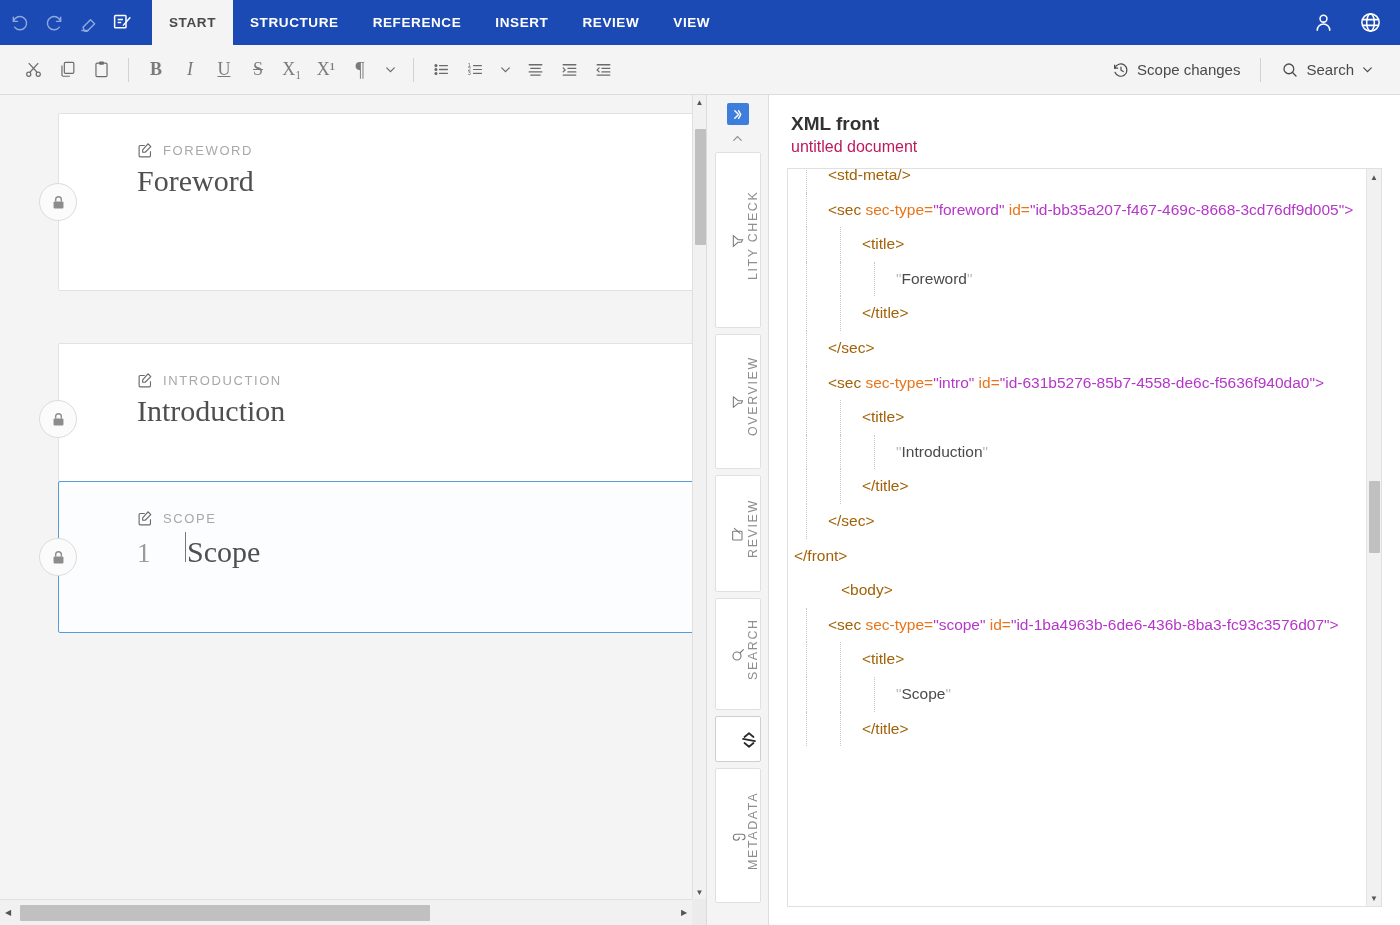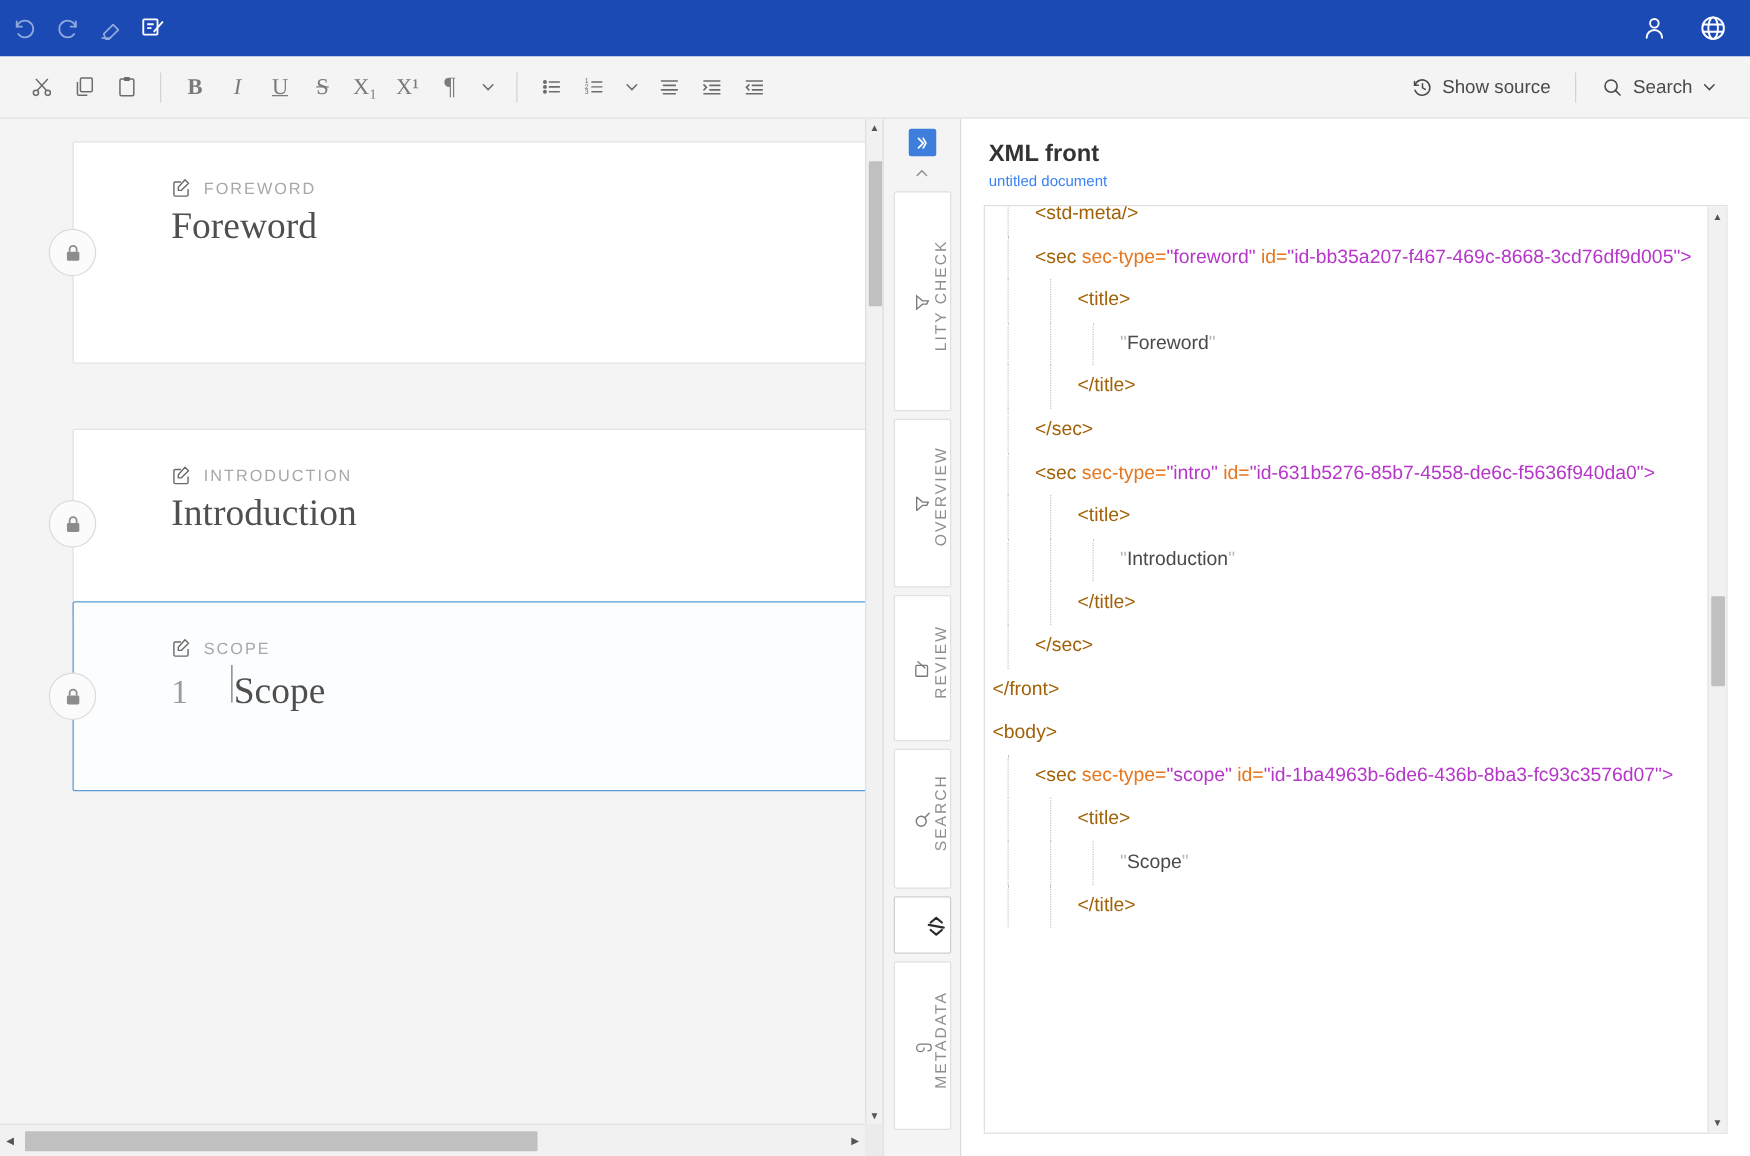--- a/index.html
+++ b/index.html
@@ -133,21 +133,21 @@
     white-space: nowrap; margin-top: 10px;
   }
   .vtab .vt-ico { transform: rotate(90deg); margin-bottom: 2px; display: flex; }
   .vtab.clipped { margin-top: 0; }
   .vtab.active { background: #fff; border-color: #cfcfcf; color: #2b2b2b; }
 
   
   .xmlpane { flex: 1; background: #fff; border-left: 1px solid #dcdcdc; display: flex; flex-direction: column; }
   .xml-head { padding: 18px 22px 12px 22px; }
   .xml-title { font-size: 19px; font-weight: bold; color: #333; }
-  .xml-sub { font-size: 12px; color: #3b82f6; margin-top: 3px; }
+  .xml-sub { font-size: 16px; color: #be185d; margin-top: 3px; }
   .xml-body-wrap { flex: 1; margin: 0 18px 18px 18px; border: 1px solid #e0e0e0; position: relative; overflow: hidden; background: #fff; }
   .xml-code {
     position: absolute; left: 0; top: 0; right: 15px; bottom: 0;
     overflow: hidden; padding: 6px 0 0 0;
     font-family: "Liberation Sans", sans-serif; font-size: 15.5px; line-height: 34.6px;
   }
   .xl { white-space: pre-wrap; padding-left: 38px; position: relative; color: #3a3a3a; }
   .xl .guide { position: absolute; top: 0; bottom: 0; border-left: 1px dotted #c6c6c6; }
   .tag { color: #a16207; }
   .attr { color: #e8751a; }
@@ -186,20 +186,28 @@
     </div>
     <div class="tb-ico active" title="Track changes">
       <svg width="21" height="21" viewBox="0 0 24 24" fill="none" stroke="currentColor" stroke-width="1.7">
           <rect x="3" y="4" width="13" height="14" rx="1"></rect>
           <path d="M6.5 8.5h6M6.5 12h4"></path>
           <path d="m13 15 7.5-8.5" stroke-linecap="round"></path>
         </svg>
     </div>
   </div>
 
+  <div class="tabs">
+    <div class="tab active">START</div>
+    <div class="tab">STRUCTURE</div>
+    <div class="tab">REFERENCE</div>
+    <div class="tab">INSERT</div>
+    <div class="tab">REVIEW</div>
+    <div class="tab">VIEW</div>
+  </div>
 
   <div class="topbar-right">
     <div class="tr-ico">
       <svg width="23" height="23" viewBox="0 0 24 24" fill="none" stroke="currentColor" stroke-width="1.6" stroke-linecap="round">
           <circle cx="12" cy="8" r="3.6"></circle>
           <path d="M5.5 20a6.5 6.5 0 0 1 13 0"></path>
         </svg>
     </div>
     <div class="tr-ico">
       <svg width="23" height="23" viewBox="0 0 24 24" fill="none" stroke="currentColor" stroke-width="1.6">
@@ -287,21 +295,21 @@
   </div>
 
   <div class="tb-spacer"></div>
 
   <div class="tbtn">
     <svg width="18" height="18" viewBox="0 0 24 24" fill="none" stroke="currentColor" stroke-width="1.6" stroke-linecap="round">
         <path d="M3.5 5.5v4h4"></path>
         <path d="M3.9 9.5A8.2 8.2 0 1 1 4 15"></path>
         <path d="M12 8v4.3l3 1.8"></path>
       </svg>
-    <span>Show source</span>
+    <span>Scope changes</span>
   </div>
   <div class="sep"></div>
   <div class="tbtn">
     <svg width="18" height="18" viewBox="0 0 24 24" fill="none" stroke="currentColor" stroke-width="1.7" stroke-linecap="round">
         <circle cx="10.5" cy="10.5" r="6.5"></circle>
         <path d="m15.4 15.4 4.6 4.6"></path>
       </svg>
     <span>Search</span>
     <svg width="13" height="13" viewBox="0 0 24 24" fill="none" stroke="currentColor" stroke-width="2.2" stroke-linecap="round">
         <path d="m5 9 7 7 7-7"></path>
@@ -481,21 +489,21 @@
           <div class="xl" style="padding-left: 74px;"><span class="guide" style="left: 18px;"></span><span class="guide" style="left: 52px;"></span><span class="tag">&lt;title&gt;</span></div>
           <div class="xl" style="padding-left: 108px;"><span class="guide" style="left: 18px;"></span><span class="guide" style="left: 52px;"></span><span class="guide" style="left: 86px;"></span><span class="quo">"</span><span class="txt">Foreword</span><span class="quo">"</span></div>
           <div class="xl" style="padding-left: 74px;"><span class="guide" style="left: 18px;"></span><span class="guide" style="left: 52px;"></span><span class="tag">&lt;/title&gt;</span></div>
           <div class="xl" style="padding-left: 40px;"><span class="guide" style="left: 18px;"></span><span class="tag">&lt;/sec&gt;</span></div>
           <div class="xl" style="padding-left: 40px;"><span class="guide" style="left: 18px;"></span><span class="tag">&lt;sec </span><span class="attr">sec-type=</span><span class="val">"intro" </span><span class="attr">id=</span><span class="val">"id-631b5276-85b7-4558-de6c-f5636f940da0"&gt;</span></div>
           <div class="xl" style="padding-left: 74px;"><span class="guide" style="left: 18px;"></span><span class="guide" style="left: 52px;"></span><span class="tag">&lt;title&gt;</span></div>
           <div class="xl" style="padding-left: 108px;"><span class="guide" style="left: 18px;"></span><span class="guide" style="left: 52px;"></span><span class="guide" style="left: 86px;"></span><span class="quo">"</span><span class="txt">Introduction</span><span class="quo">"</span></div>
           <div class="xl" style="padding-left: 74px;"><span class="guide" style="left: 18px;"></span><span class="guide" style="left: 52px;"></span><span class="tag">&lt;/title&gt;</span></div>
           <div class="xl" style="padding-left: 40px;"><span class="guide" style="left: 18px;"></span><span class="tag">&lt;/sec&gt;</span></div>
           <div class="xl" style="padding-left: 6px;"><span class="tag">&lt;/front&gt;</span></div>
-          <div class="xl" style="padding-left: 6px;"><span class="tag">&lt;body&gt;</span></div>
+          <div class="xl" style="padding-left: 6px; margin-left: 47px;"><span class="tag">&lt;body&gt;</span></div>
           <div class="xl" style="padding-left: 40px;"><span class="guide" style="left: 18px;"></span><span class="tag">&lt;sec </span><span class="attr">sec-type=</span><span class="val">"scope" </span><span class="attr">id=</span><span class="val">"id-1ba4963b-6de6-436b-8ba3-fc93c3576d07"&gt;</span></div>
           <div class="xl" style="padding-left: 74px;"><span class="guide" style="left: 18px;"></span><span class="guide" style="left: 52px;"></span><span class="tag">&lt;title&gt;</span></div>
           <div class="xl" style="padding-left: 108px;"><span class="guide" style="left: 18px;"></span><span class="guide" style="left: 52px;"></span><span class="guide" style="left: 86px;"></span><span class="quo">"</span><span class="txt">Scope</span><span class="quo">"</span></div>
           <div class="xl" style="padding-left: 74px;"><span class="guide" style="left: 18px;"></span><span class="guide" style="left: 52px;"></span><span class="tag">&lt;/title&gt;</span></div>
         </div>
       <div class="xvscroll">
         <div class="arr">▲</div>
         <div class="xvthumb" style="top:312px;height:72px;"></div>
         <div class="arr bot">▼</div>
       </div>

